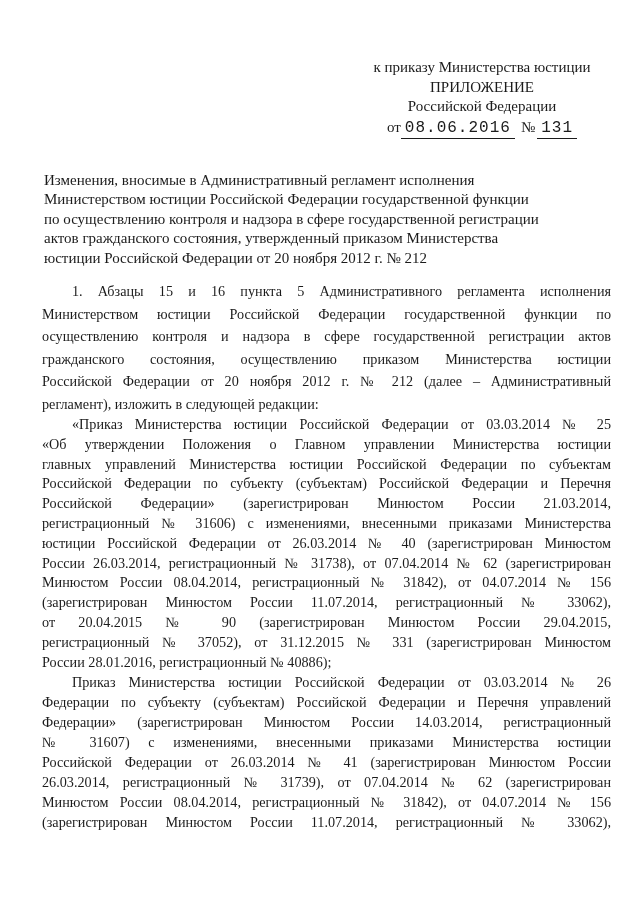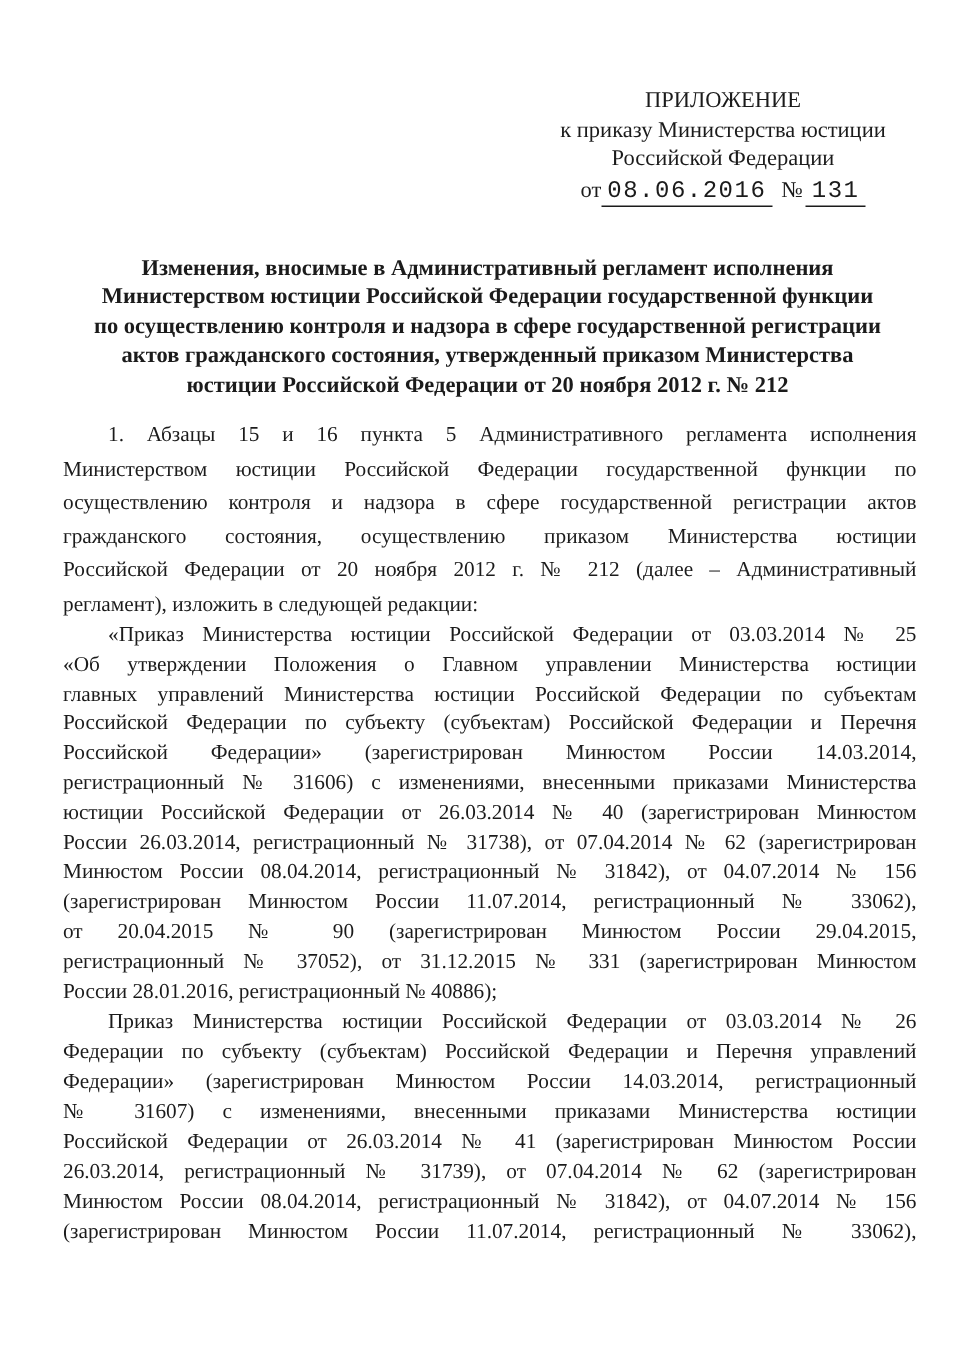--- a/index.html
+++ b/index.html
@@ -29,22 +29,21 @@
     font-family:"Liberation Mono", monospace;
     font-size:16px;
     letter-spacing:1px;
     border-bottom:1.4px solid #1b1b1b;
     padding:0 4px 1px 4px;
   }
   .numsign{padding:0 2px 0 6px;}
   
   .doc-title{
     margin:33px 34px 0 44px;
-    text-align:center;
-    font-weight:bold;
+    font-weight:normal;
     font-size:15px;
     line-height:19.4px;
   }
   
   .docbody{
     margin:12px 29px 0 42px;
     font-size:14.2px;
   }
   .para .ln{
     text-align:justify;
@@ -57,22 +56,22 @@
   .p2 .ln{line-height:19.8px;}
   .p3 .ln{line-height:20.0px;}
 </style>
 </head>
 <body>
 
 <div class="page">
 
   <div class="approval">
     <div>
+        <div class="ln">к приказу Министерства юстиции</div>
         <div class="ln">ПРИЛОЖЕНИЕ</div>
-        <div class="ln">к приказу Министерства юстиции</div>
         <div class="ln">Российской Федерации</div>
       </div>
     <div class="dateline">
       <span>от</span><span class="typed">08.06.2016</span><span class="numsign">№</span><span class="typed">131</span>
     </div>
   </div>
 
   <div class="doc-title">
       <div class="ln">Изменения, вносимые в Административный регламент исполнения</div>
       <div class="ln">Министерством юстиции Российской Федерации государственной функции</div>
@@ -88,21 +87,21 @@
         <div class="ln">осуществлению контроля и надзора в сфере государственной регистрации актов</div>
         <div class="ln">гражданского состояния, осуществлению приказом Министерства юстиции</div>
         <div class="ln">Российской Федерации от 20 ноября 2012 г. № 212 (далее – Административный</div>
         <div class="ln flush">регламент), изложить в следующей редакции:</div>
       </div>
       <div class="para p2">
         <div class="ln indent">«Приказ Министерства юстиции Российской Федерации от 03.03.2014 № 25</div>
         <div class="ln">«Об утверждении Положения о Главном управлении Министерства юстиции</div>
         <div class="ln">главных управлений Министерства юстиции Российской Федерации по субъектам</div>
         <div class="ln">Российской Федерации по субъекту (субъектам) Российской Федерации и Перечня</div>
-        <div class="ln">Российской Федерации» (зарегистрирован Минюстом России 14.03.2014,</div>
+        <div class="ln">Российской Федерации» (зарегистрирован Минюстом России 21.03.2014,</div>
         <div class="ln">регистрационный № 31606) с изменениями, внесенными приказами Министерства</div>
         <div class="ln">юстиции Российской Федерации от 26.03.2014 № 40 (зарегистрирован Минюстом</div>
         <div class="ln">России 26.03.2014, регистрационный № 31738), от 07.04.2014 № 62 (зарегистрирован</div>
         <div class="ln">Минюстом России 08.04.2014, регистрационный № 31842), от 04.07.2014 № 156</div>
         <div class="ln">(зарегистрирован Минюстом России 11.07.2014, регистрационный № 33062),</div>
         <div class="ln">от 20.04.2015 № 90 (зарегистрирован Минюстом России 29.04.2015,</div>
         <div class="ln">регистрационный № 37052), от 31.12.2015 № 331 (зарегистрирован Минюстом</div>
         <div class="ln flush">России 28.01.2016, регистрационный № 40886);</div>
       </div>
       <div class="para p3">

